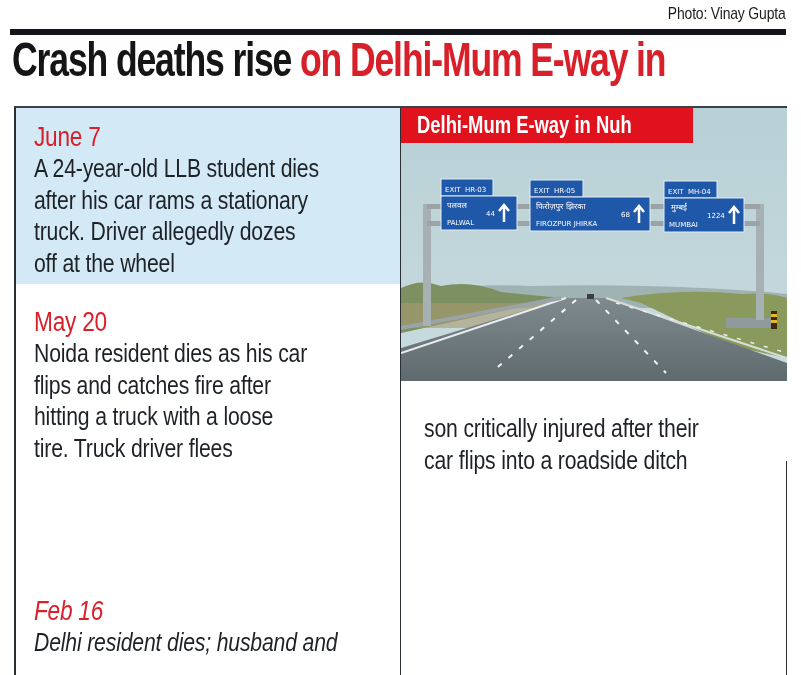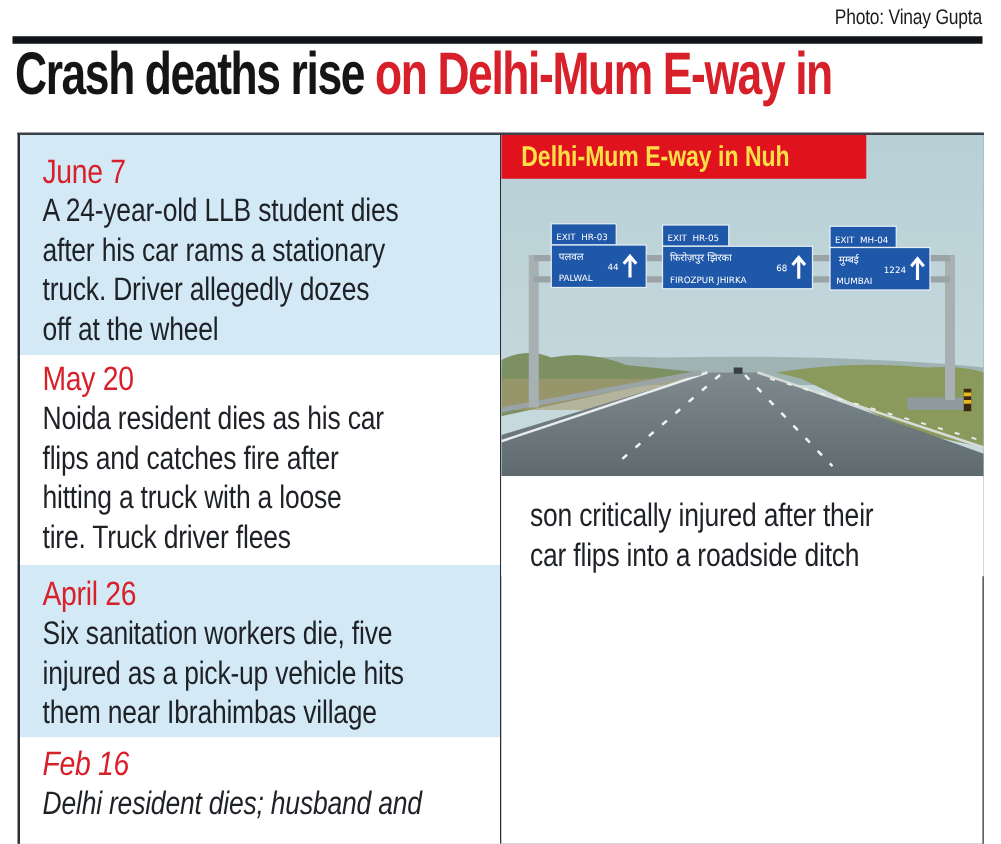--- a/index.html
+++ b/index.html
@@ -46,21 +46,21 @@
       letter-spacing: -0.2px;
     }
     .body-text span { display: block; white-space: nowrap; }
 
     .divider { position: absolute; left: 384px; top: 0; width: 1px; height: 100%; background: #2a2f34; }
 
     
     .photo { position: absolute; left: 385px; top: 0; width: 386px; height: 273px; overflow: hidden; background: #b9d0d5; }
     .photo-label {
       position: absolute; left: 0; top: 0; height: 35px; width: 292px; background: #e0121e;
-      color: #fde047; font-family: "Liberation Sans", sans-serif; font-weight: bold;
+      color: #ffffff; font-family: "Liberation Sans", sans-serif; font-weight: bold;
       font-size: 23px; line-height: 35px; padding-left: 16px; white-space: nowrap; z-index: 2;
     }
     .photo-label span { display: inline-block; transform: scaleX(0.8); transform-origin: left center; }
   </style>
 </head>
 <body>
 
 <div class="credit">Photo: Vinay Gupta</div>
 <div class="top-rule"></div>
 
@@ -73,38 +73,30 @@
   <div class="cell blue" style="left:0; top:0; width:384px; height:176px; padding-top:14px;">
     <div class="date">June 7</div>
     <div class="body-text">
       <span>A 24-year-old LLB student dies</span>
       <span>after his car rams a stationary</span>
       <span>truck. Driver allegedly dozes</span>
       <span>off at the wheel</span>
     </div>
   </div>
 
-  <div class="cell white" style="left:0; top:176px; width:384px; height:168px; padding-top:4px;">
+  <div class="cell white" style="left:0; top:176px; width:384px; height:168px; padding-top:23px;">
     <div class="date">May 20</div>
     <div class="body-text">
       <span>Noida resident dies as his car</span>
       <span>flips and catches fire after</span>
       <span>hitting a truck with a loose</span>
       <span>tire. Truck driver flees</span>
     </div>
   </div>
 
-  <div class="cell blue" style="left:0; top:344px; width:384px; height:138px; padding-top:8px;">
-    <div class="date">April 26</div>
-    <div class="body-text">
-      <span>Six sanitation workers die, five</span>
-      <span>injured as a pick-up vehicle hits</span>
-      <span>them near Ibrahimbas village</span>
-    </div>
-  </div>
 
   <div class="cell white" style="left:0; top:482px; width:384px; height:87px; padding-top:6px;font-style:italic;">
     <div class="date">Feb 16</div>
     <div class="body-text">
       <span>Delhi resident dies; husband and</span>
     </div>
   </div>
 
   <div class="divider"></div>
 
@@ -176,20 +168,20 @@
         <text x="267" y="86" font-family="DejaVu Sans" font-size="7" fill="#fff">EXIT</text>
         <text x="287" y="86" font-family="DejaVu Sans" font-size="7" fill="#fff">MH-04</text>
         <text x="270" y="102" font-family="DejaVu Sans" font-size="8" fill="#fff">मुम्बई</text>
         <text x="268" y="119" font-family="DejaVu Sans" font-size="7" fill="#fff">MUMBAI</text>
         <text x="306" y="110" font-family="DejaVu Sans" font-size="7" fill="#fff">1224</text>
         <path d="M333 116 L333 100 M328 105 L333 99 L338 105" stroke="#fff" stroke-width="2.5" fill="none"></path>
       </g>
     </svg>
   </div>
 
-  <div class="cell white" style="left:385px; top:273px; width:386px; height:80px; padding-top:16px; padding-left:23px;">
+  <div class="cell white" style="left:385px; top:273px; width:386px; height:80px; padding-top:32px; padding-left:23px;">
     <div class="body-text">
       <span>son critically injured after their</span>
       <span>car flips into a roadside ditch</span>
     </div>
   </div>
 
 </div>
 
 </body></html>

